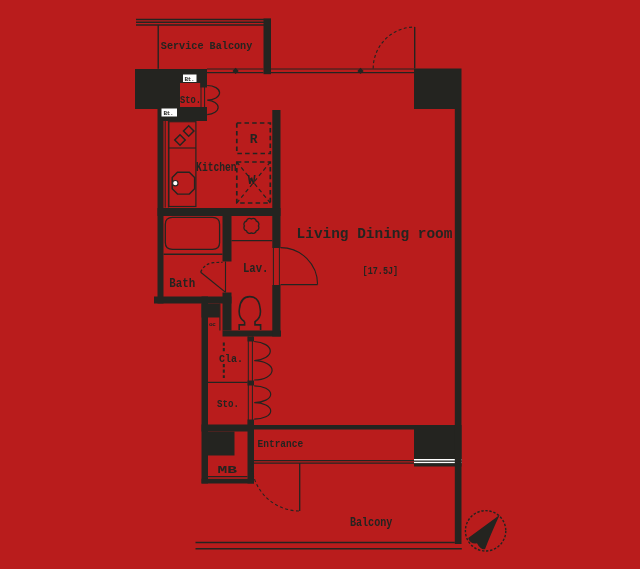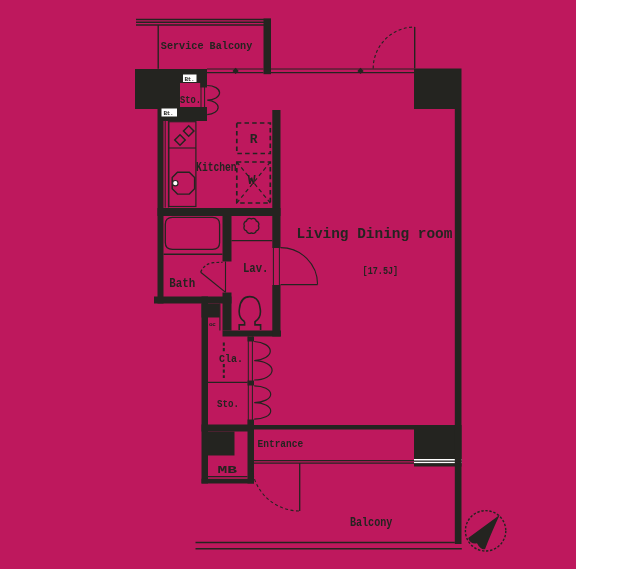--- a/index.html
+++ b/index.html
@@ -1,16 +1,16 @@
 <!DOCTYPE html>
 <html><head>
 <meta charset="utf-8">
 <style>
   html,body{margin:0;padding:0;background:#ffffff;}
-  .page{position:relative;width:576px;height:569px;background:#be185d;overflow:hidden;will-change:transform;}
+  .page{position:relative;width:640px;height:569px;background:#b91c1c;overflow:hidden;will-change:transform;}
   svg text{font-family:"Liberation Mono",monospace;font-weight:bold;fill:#242420;}
 </style>
 </head>
 <body>
 <div class="page">
 <svg width="640" height="569" viewBox="0 0 640 569">
 <g stroke="none" fill="none">
 
 <g stroke="#242420" stroke-width="1.5">
   <path d="M136,19.4 H271"></path>

